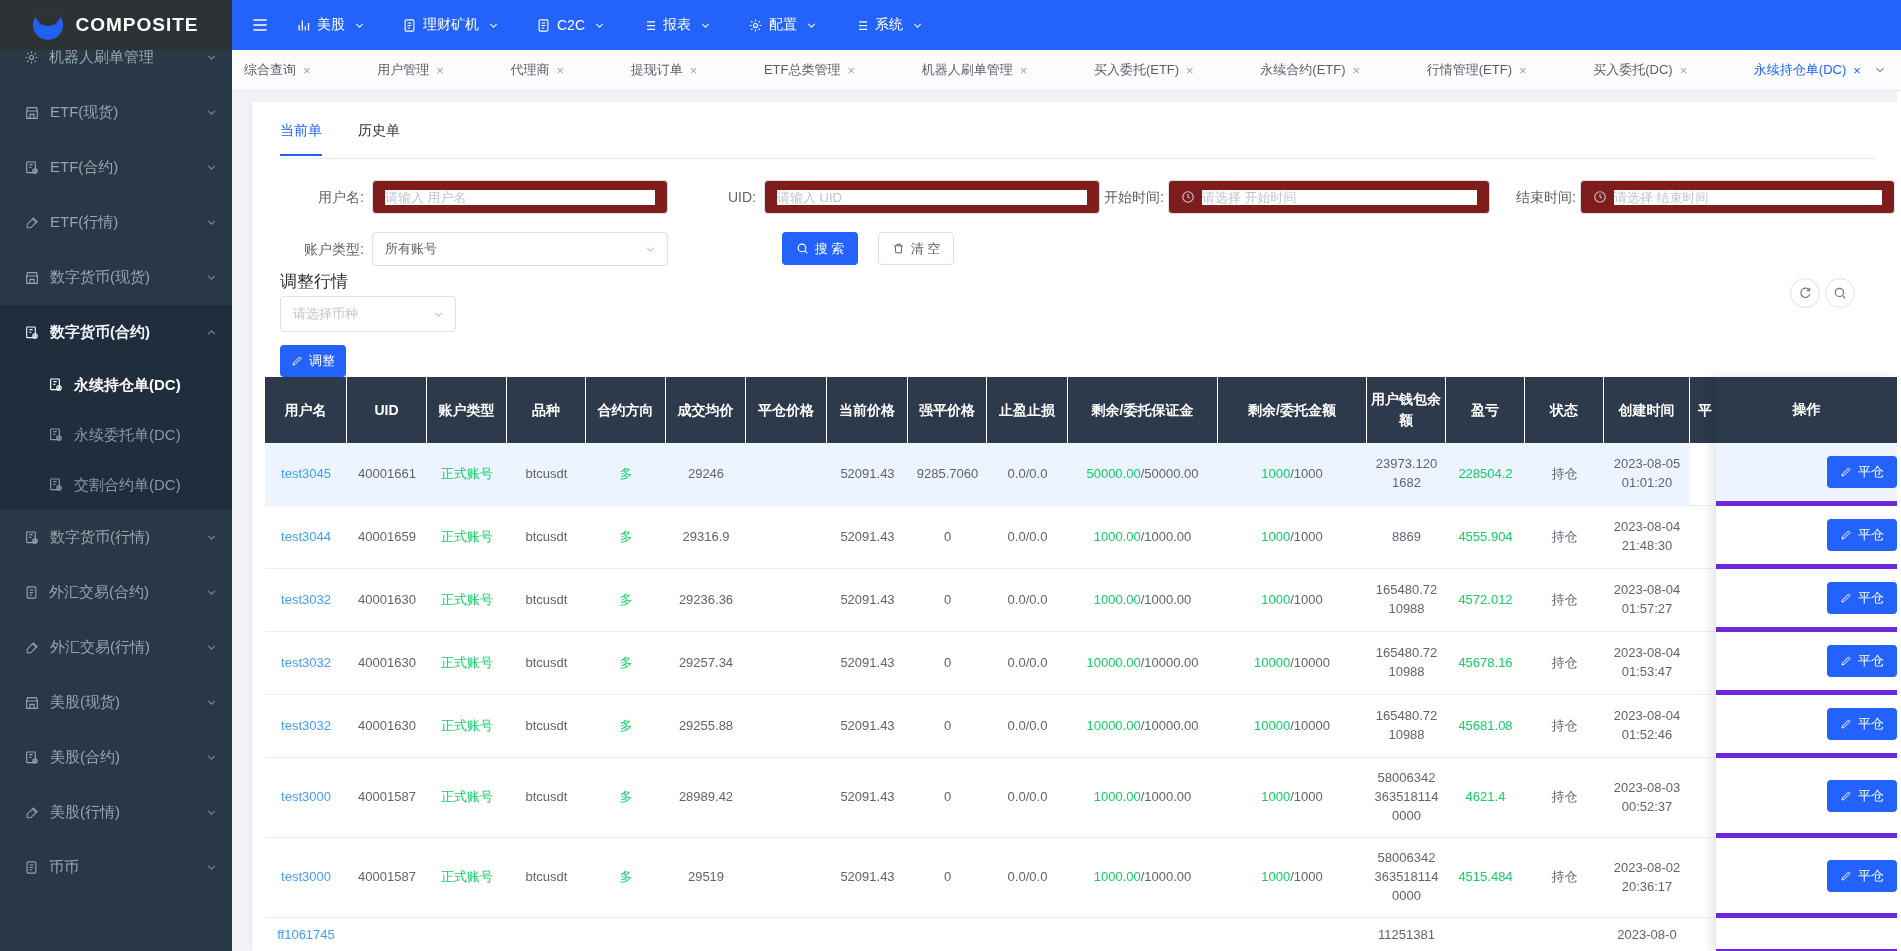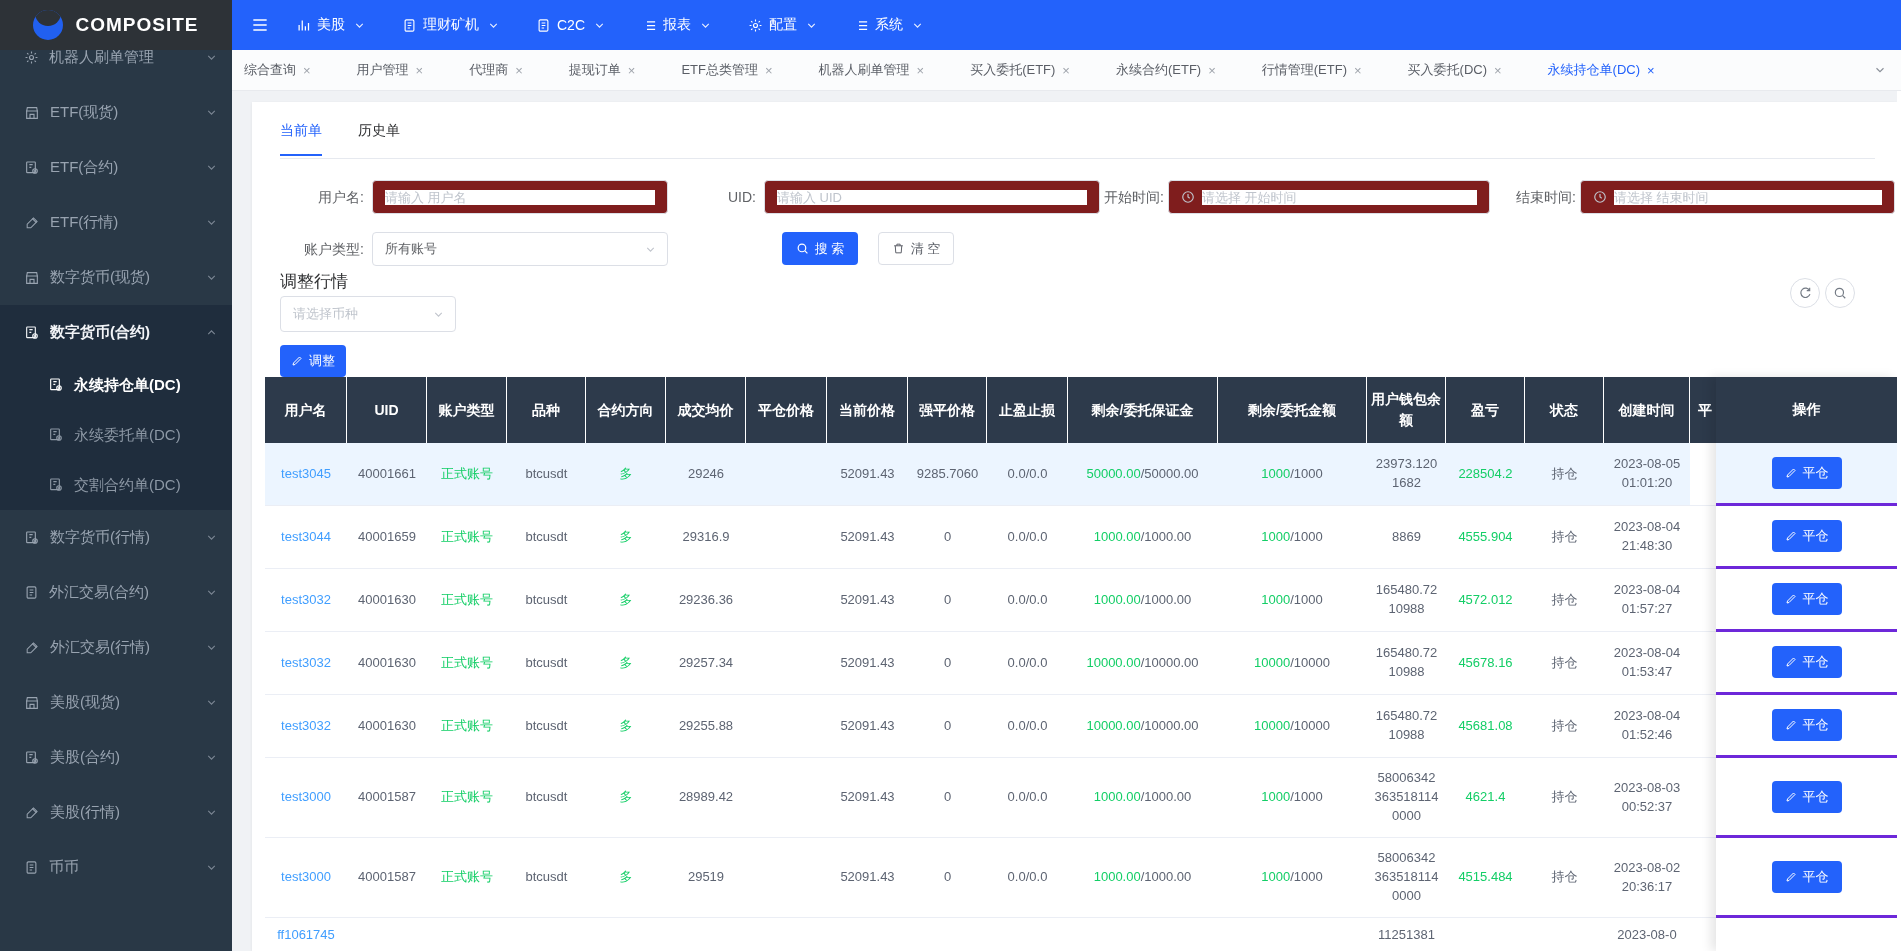--- a/index.html
+++ b/index.html
@@ -21,21 +21,21 @@
   .nav-item .chev { opacity:.9; margin-left:2px; }
   .topbar-right { margin-left:auto; display:flex; align-items:center; gap:14px; padding-right:22px; }
   .menu-search { width:182px; height:32px; background:#fff; border-radius:4px; display:flex; align-items:center; padding:0 10px; }
   .menu-search input { border:none; outline:none; flex:1; font-size:13px; color:#333; min-width:0; font-family:inherit; }
   .menu-search input::placeholder { color:#b4bac4; }
   .avatar { width:32px; height:32px; border-radius:50%; background:#fff; display:flex; align-items:center; justify-content:center; cursor:pointer; }
   .admin-name { color:#fff; font-size:14px; display:flex; align-items:center; gap:5px; cursor:pointer; }
 
   
   .tabbar { position:absolute; top:50px; left:232px; width:1669px; height:41px; background:#fbfcfd; border-bottom:1px solid #e8eaee; display:flex; align-items:center; padding:0 40px 0 12px; z-index:30; }
-  .route-tabs { display:flex; align-items:center; gap:46px; flex:1; overflow:hidden; }
+  .route-tabs { display:flex; align-items:center; gap:46px; flex:1; overflow:hidden;justify-content:space-between; }
   .route-tab { display:flex; align-items:center; gap:7px; font-size:13px; color:#5a5e66; cursor:pointer; white-space:nowrap; }
   .route-tab .close { color:#9ea3ab; font-size:13px; line-height:1; cursor:pointer; }
   .route-tab.active { color:#2362fb; }
   .route-tab.active .close { color:#2362fb; }
   .tabbar-chev { position:absolute; right:14px; color:#8a9099; cursor:pointer; }
 
   
   .sidebar { position:absolute; top:50px; left:0; width:232px; height:901px; background:#293846; overflow:hidden; z-index:20; }
   .side-inner { margin-top:-20px; }
   .menu-block.expanded { background:#1f2d3d; }
@@ -84,21 +84,21 @@
   .th.cut { justify-content:flex-start; padding-left:8px; border-right:none; }
   .tbl-row { display:flex; border-bottom:1px solid #ebeef5; background:#fff; }
   .tbl-row.hl { background:#ecf5ff; }
   .td { display:flex; align-items:center; justify-content:center; text-align:center; font-size:13px; color:#5d6472; padding:2px 7px; line-height:1.45; overflow:hidden; }
   .td.cutcell { background:#fff; }
   .td .inner { width:100%; word-break:break-all; }
   .link { color:#409eff; cursor:pointer; }
   .green { color:#13ce66; }
   .fix-col { position:absolute; left:1464px; top:275px; width:181px; bottom:0; z-index:6; box-shadow:-5px 0 10px rgba(0,0,0,.10); }
   .fix-head { height:66px; background:#2d3a4b; color:#fff; font-size:14px; font-weight:bold; display:flex; align-items:center; justify-content:center; }
-  .fix-cell { display:flex; align-items:center; justify-content:center; background:#fff; border-bottom:3px solid #6d28d9;font-family:Liberation Serif, serif; }
+  .fix-cell { display:flex; align-items:center; justify-content:flex-end; background:#fff; border-bottom:5px solid #6d28d9;font-family:Liberation Serif, serif; }
   .fix-cell.hl { background:#ecf5ff; }
   .btn-close-pos { width:70px; height:32px; }
 </style>
 </head>
 <body>
 
 <div class="topbar">
   <div class="logo-area">
     <span class="logo-moon"></span>
     <span class="logo-text">COMPOSITE</span>

